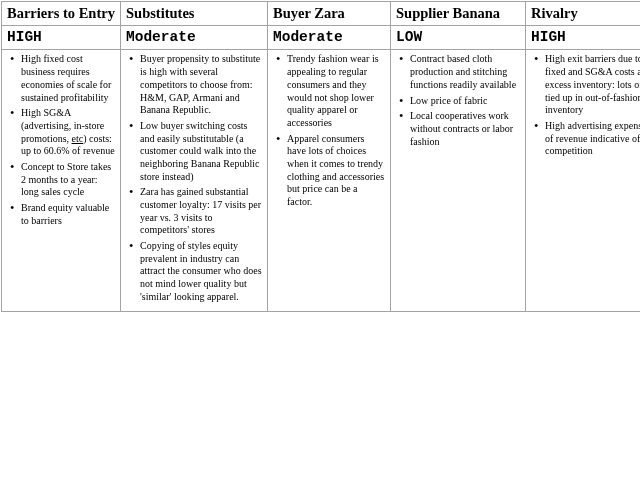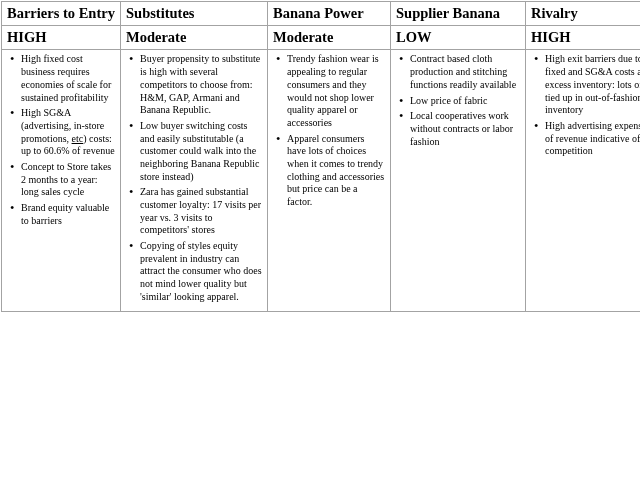--- a/index.html
+++ b/index.html
@@ -37,20 +37,21 @@
     line-height: 1.12;
     padding-top: 3px;
     padding-bottom: 3px;
   }
   .hdr-level {
     font-weight: bold;
     font-size: 14.5px;
     line-height: 1.12;
     padding-top: 3px;
     padding-bottom: 3px;
+    font-family: Liberation Mono, monospace;
   }
   ul.bullets {
     margin: 0;
     padding: 0 0 0 13px;
     list-style: none;
   }
   ul.bullets li {
     position: relative;
     font-size: 10px;
     line-height: 1.27;
@@ -70,21 +71,21 @@
   .body-cell { padding-top: 4px; }
 </style>
 </head>
 <body>
 
 <table class="porter">
   <tbody>
       <tr>
     <td class="col-0 hdr-title">Barriers to Entry</td>
     <td class="col-1 hdr-title">Substitutes</td>
-    <td class="col-2 hdr-title">Banana Power</td>
+    <td class="col-2 hdr-title">Buyer Zara</td>
     <td class="col-3 hdr-title">Supplier Banana</td>
     <td class="col-4 hdr-title">Rivalry</td>
   </tr>
   <tr>
     <td class="col-0 hdr-level">HIGH</td>
     <td class="col-1 hdr-level">Moderate</td>
     <td class="col-2 hdr-level">Moderate</td>
     <td class="col-3 hdr-level">LOW</td>
     <td class="col-4 hdr-level">HIGH</td>
   </tr>

